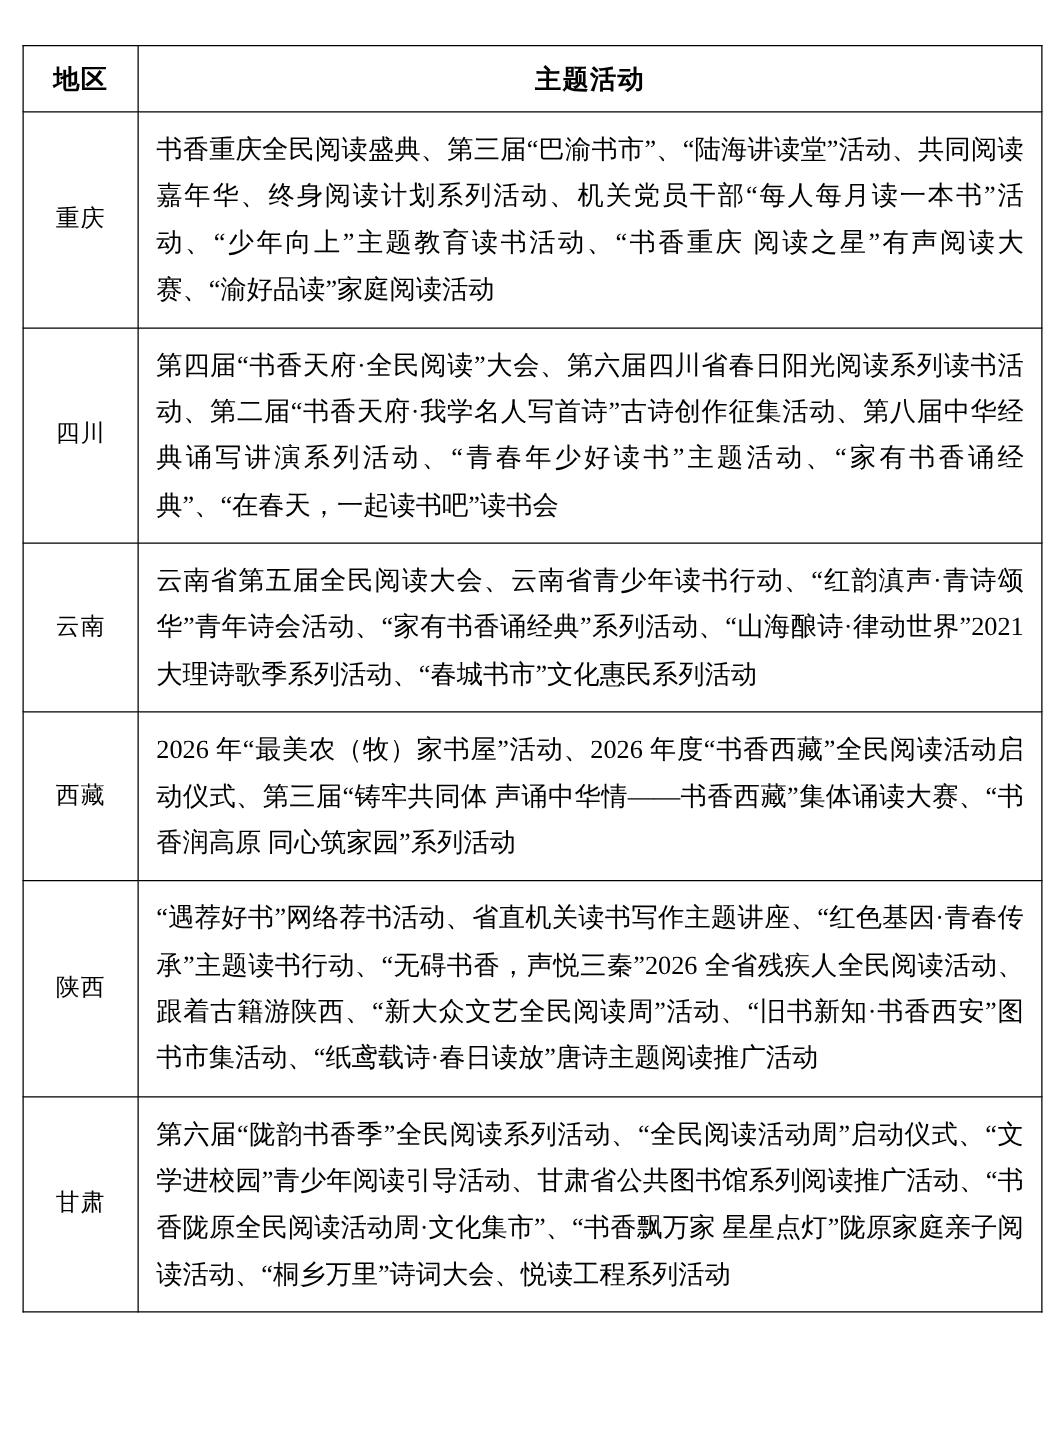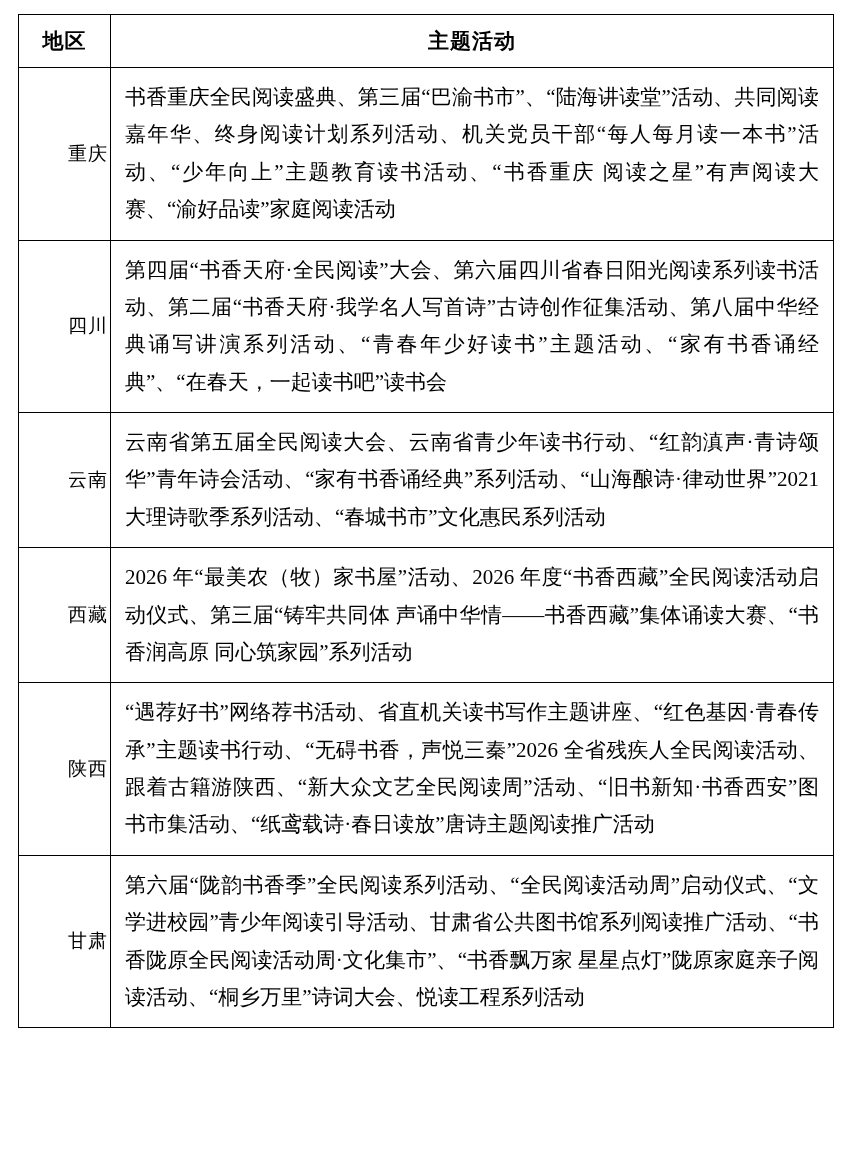--- a/index.html
+++ b/index.html
@@ -11,20 +11,21 @@
     width: 851px;
     height: 1158px;
     font-family: "Liberation Serif", "DejaVu Serif", serif;
     color: #000000;
   }
   .page {
     width: 851px;
     height: 874px;
     box-sizing: border-box;
     padding: 14px 18px 12px 18px;
+    margin-top: 22px;
   }
   table.activity-table {
     width: 815px;
     border-collapse: collapse;
     table-layout: fixed;
   }
   table.activity-table th,
   table.activity-table td {
     border: 1.2px solid #000000;
     vertical-align: middle;
@@ -34,21 +35,21 @@
 
   th.head-cell {
     font-size: 21px;
     font-weight: bold;
     text-align: center;
     padding: 12px 4px;
     letter-spacing: 1px;
   }
   td.region-cell {
     font-size: 19px;
-    text-align: right;
+    text-align: center;
     padding: 6px 2px;
     letter-spacing: 1px;
     line-height: 1.5;
   }
   td.activity-cell {
     font-size: 21px;
     text-align: justify;
     text-justify: inter-ideograph;
     padding: 11px 14px 11px 14px;
     line-height: 1.78;

